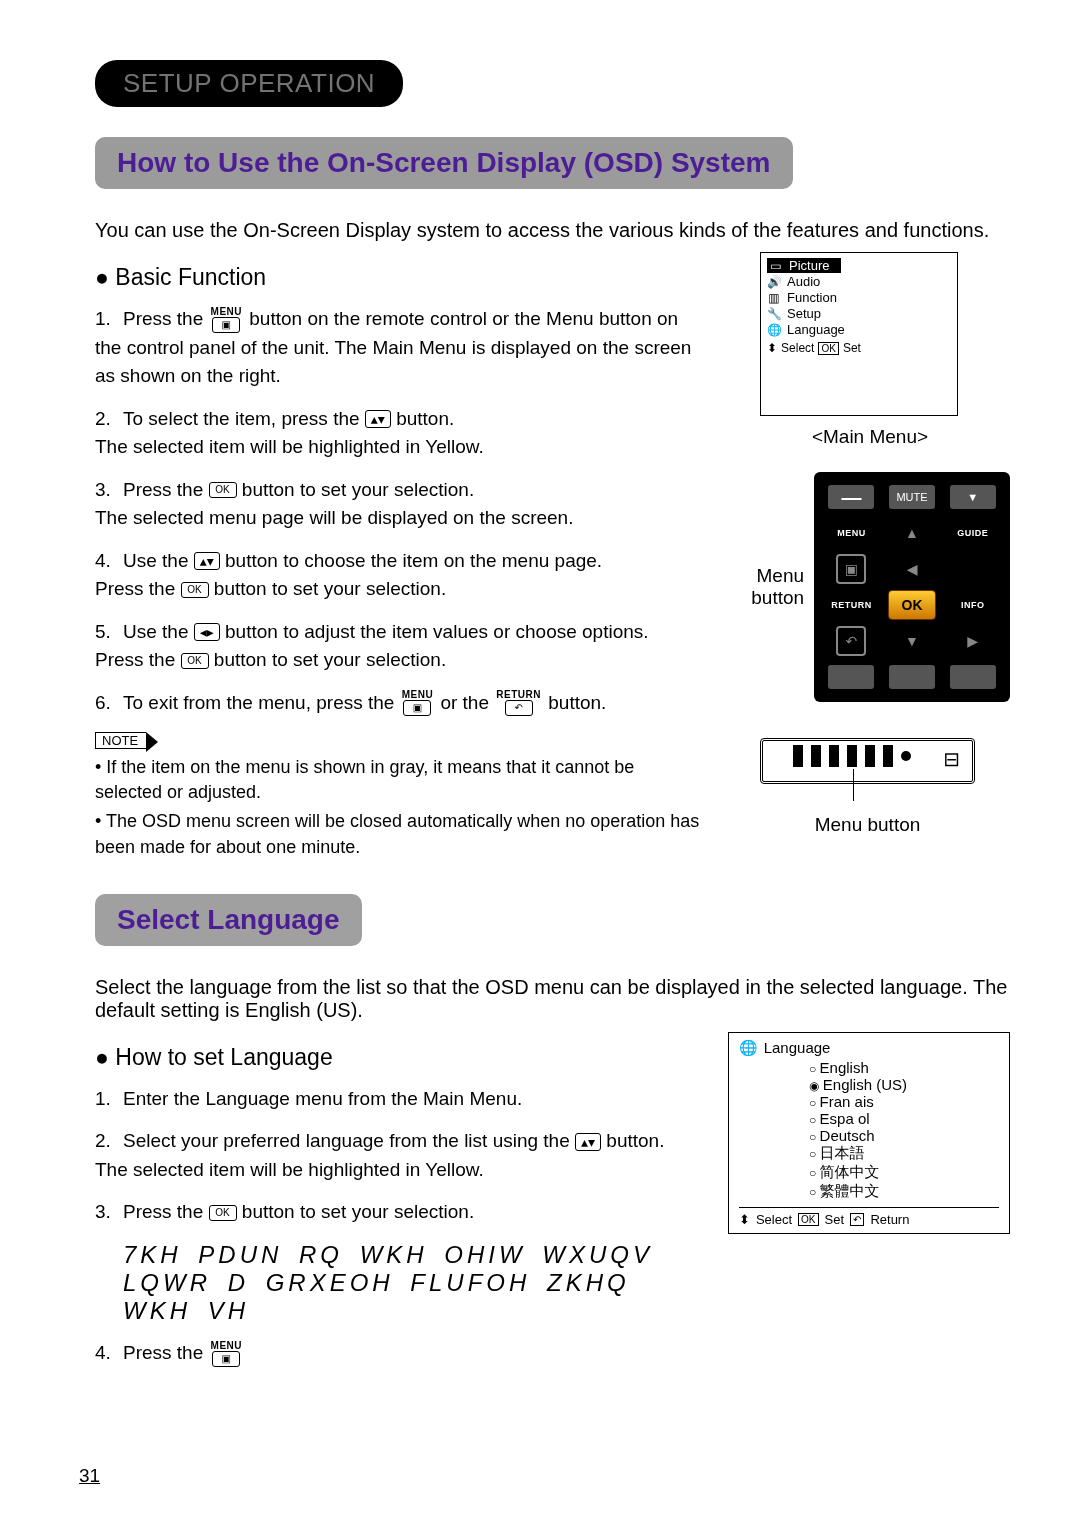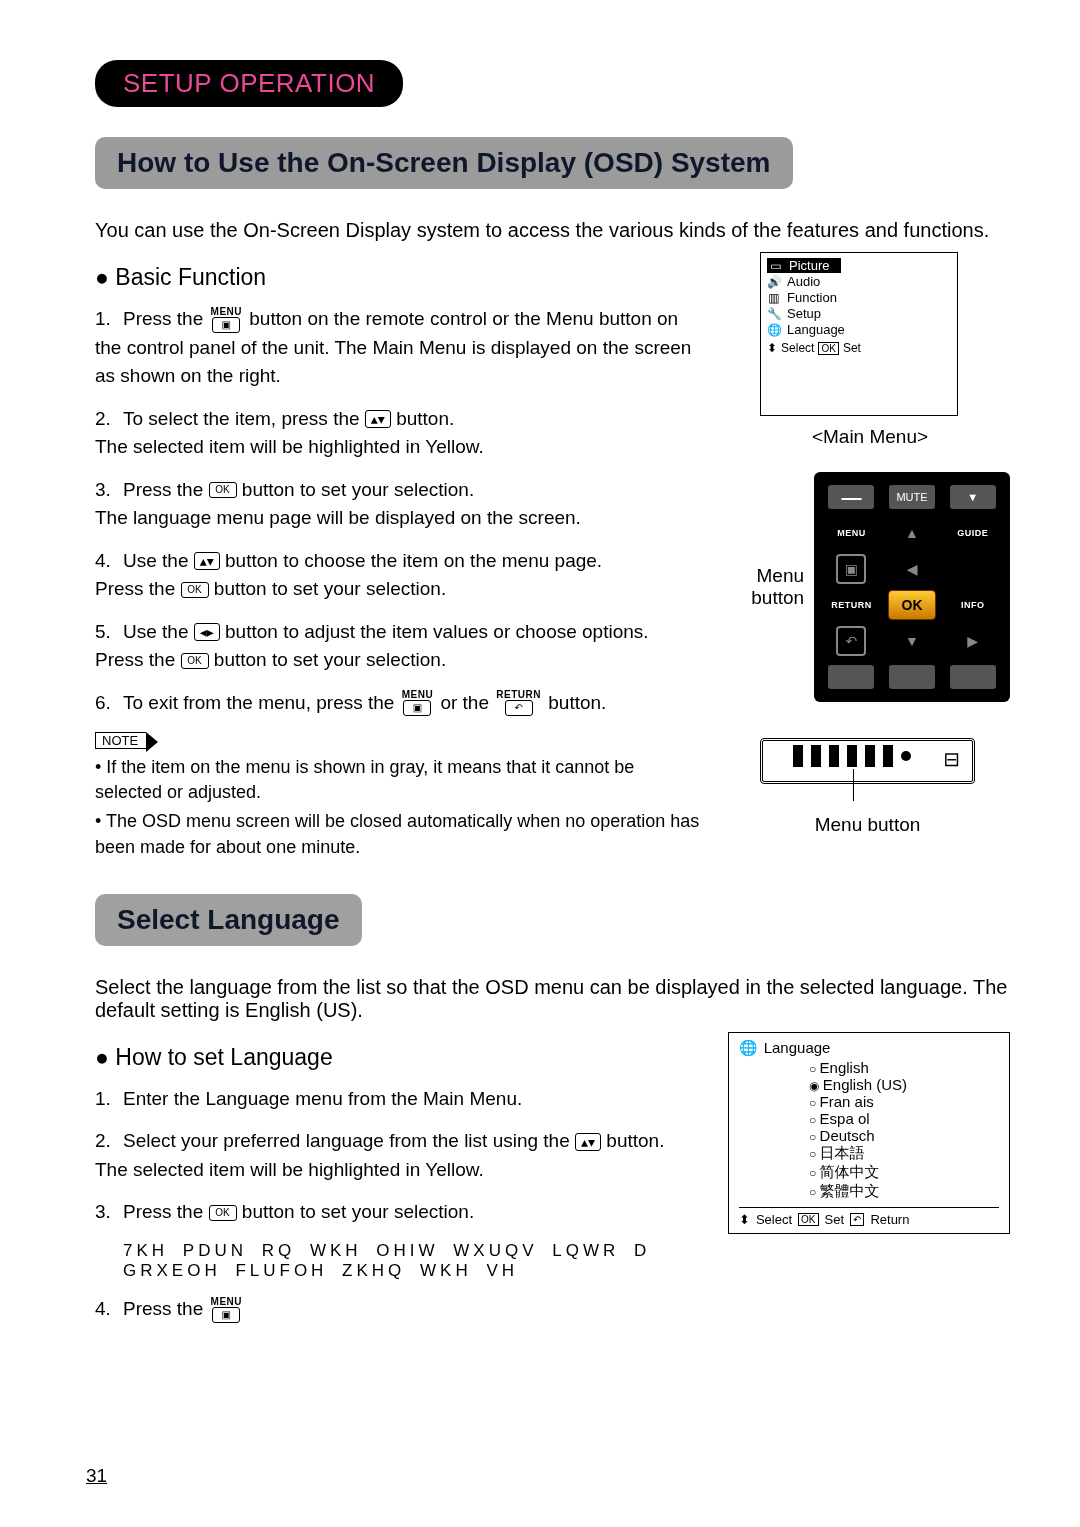--- a/index.html
+++ b/index.html
@@ -8,30 +8,30 @@
     font-family: Arial, Helvetica, sans-serif;
     color: #000;
     width: 1080px;
     height: 1527px;
     box-sizing: border-box;
     padding: 60px 70px 30px 95px;
     position: relative;
   }
   .section-pill {
     background: #000;
-    color: #ec4899;
+    color: #737373;
     font-size: 26px;
     padding: 8px 28px;
     border-radius: 22px;
     display: inline-block;
     letter-spacing: 0.5px;
   }
   .subsection-pill {
     background: #9b9b9b;
-    color: #0f172a;
+    color: #4c1d95;
     font-size: 28px;
     font-weight: bold;
     padding: 10px 22px;
     border-radius: 10px;
     display: inline-block;
     margin-top: 30px;
   }
   .lead { font-size: 20px; margin: 30px 0 10px 0; }
   .bullet-head { font-size: 23px; margin: 12px 0 0 0; }
   .bullet-head::before { content: "● "; }
@@ -143,22 +143,22 @@
     border:1.5px solid #000;
     width: 260px;
     font-size:15px;
     padding: 6px 10px;
   }
   .lang-box .hdr { display:flex; align-items:center; gap:6px; font-size:15px;}
   .lang-list { margin:2px 0 6px 70px; padding:0; list-style:none; font-size:15px;}
   .lang-list li::before { content:"○ "; font-size:12px;}
   .lang-list li.sel::before { content:"◉ "; font-size:12px;}
   .lang-foot { border-top:1px solid #000; padding-top:4px; font-size:13px; display:flex; align-items:center; gap:6px;}
-  .garble { font-size:17px; letter-spacing:4px; margin:4px 0 4px 28px; word-spacing:6px;}
-  .page-num { position:absolute; bottom:40px; left:86px; font-size:19px;text-decoration:underline;}
+  .garble { font-size:24px; letter-spacing:4px; margin:4px 0 4px 28px; word-spacing:6px;font-style:italic;}
+  .page-num { position:absolute; bottom:40px; left:79px; font-size:19px;text-decoration:underline;}
   .two-col { display:flex; gap:30px; align-items:flex-start; }
   .left { flex: 1 1 auto; max-width: 610px;}
 </style>
 </head>
 <body>
 
 
 
 <div class="section-pill">SETUP OPERATION</div>
 
@@ -182,21 +182,21 @@
    <li>
      <span class="num">2.</span><span>To select the item, press the</span>
      <span class="btn arrow">▴▾</span>
      <span>button.</span>
      <div class="indent">The selected item will be highlighted in Yellow.</div>
    </li>
    <li>
      <span class="num">3.</span><span>Press the</span>
      <span class="btn">OK</span>
      <span>button to set your selection.</span>
-     <div class="indent">The language menu page will be displayed on the screen.</div>
+     <div class="indent">The selected menu page will be displayed on the screen.</div>
    </li>
    <li>
      <span class="num">4.</span><span>Use the</span>
      <span class="btn arrow">▴▾</span>
      <span>button to choose the item on the menu page.</span>
      <div class="indent">
        <span>Press the</span>
        <span class="btn">OK</span>
        <span>button to set your selection.</span>
      </div>

